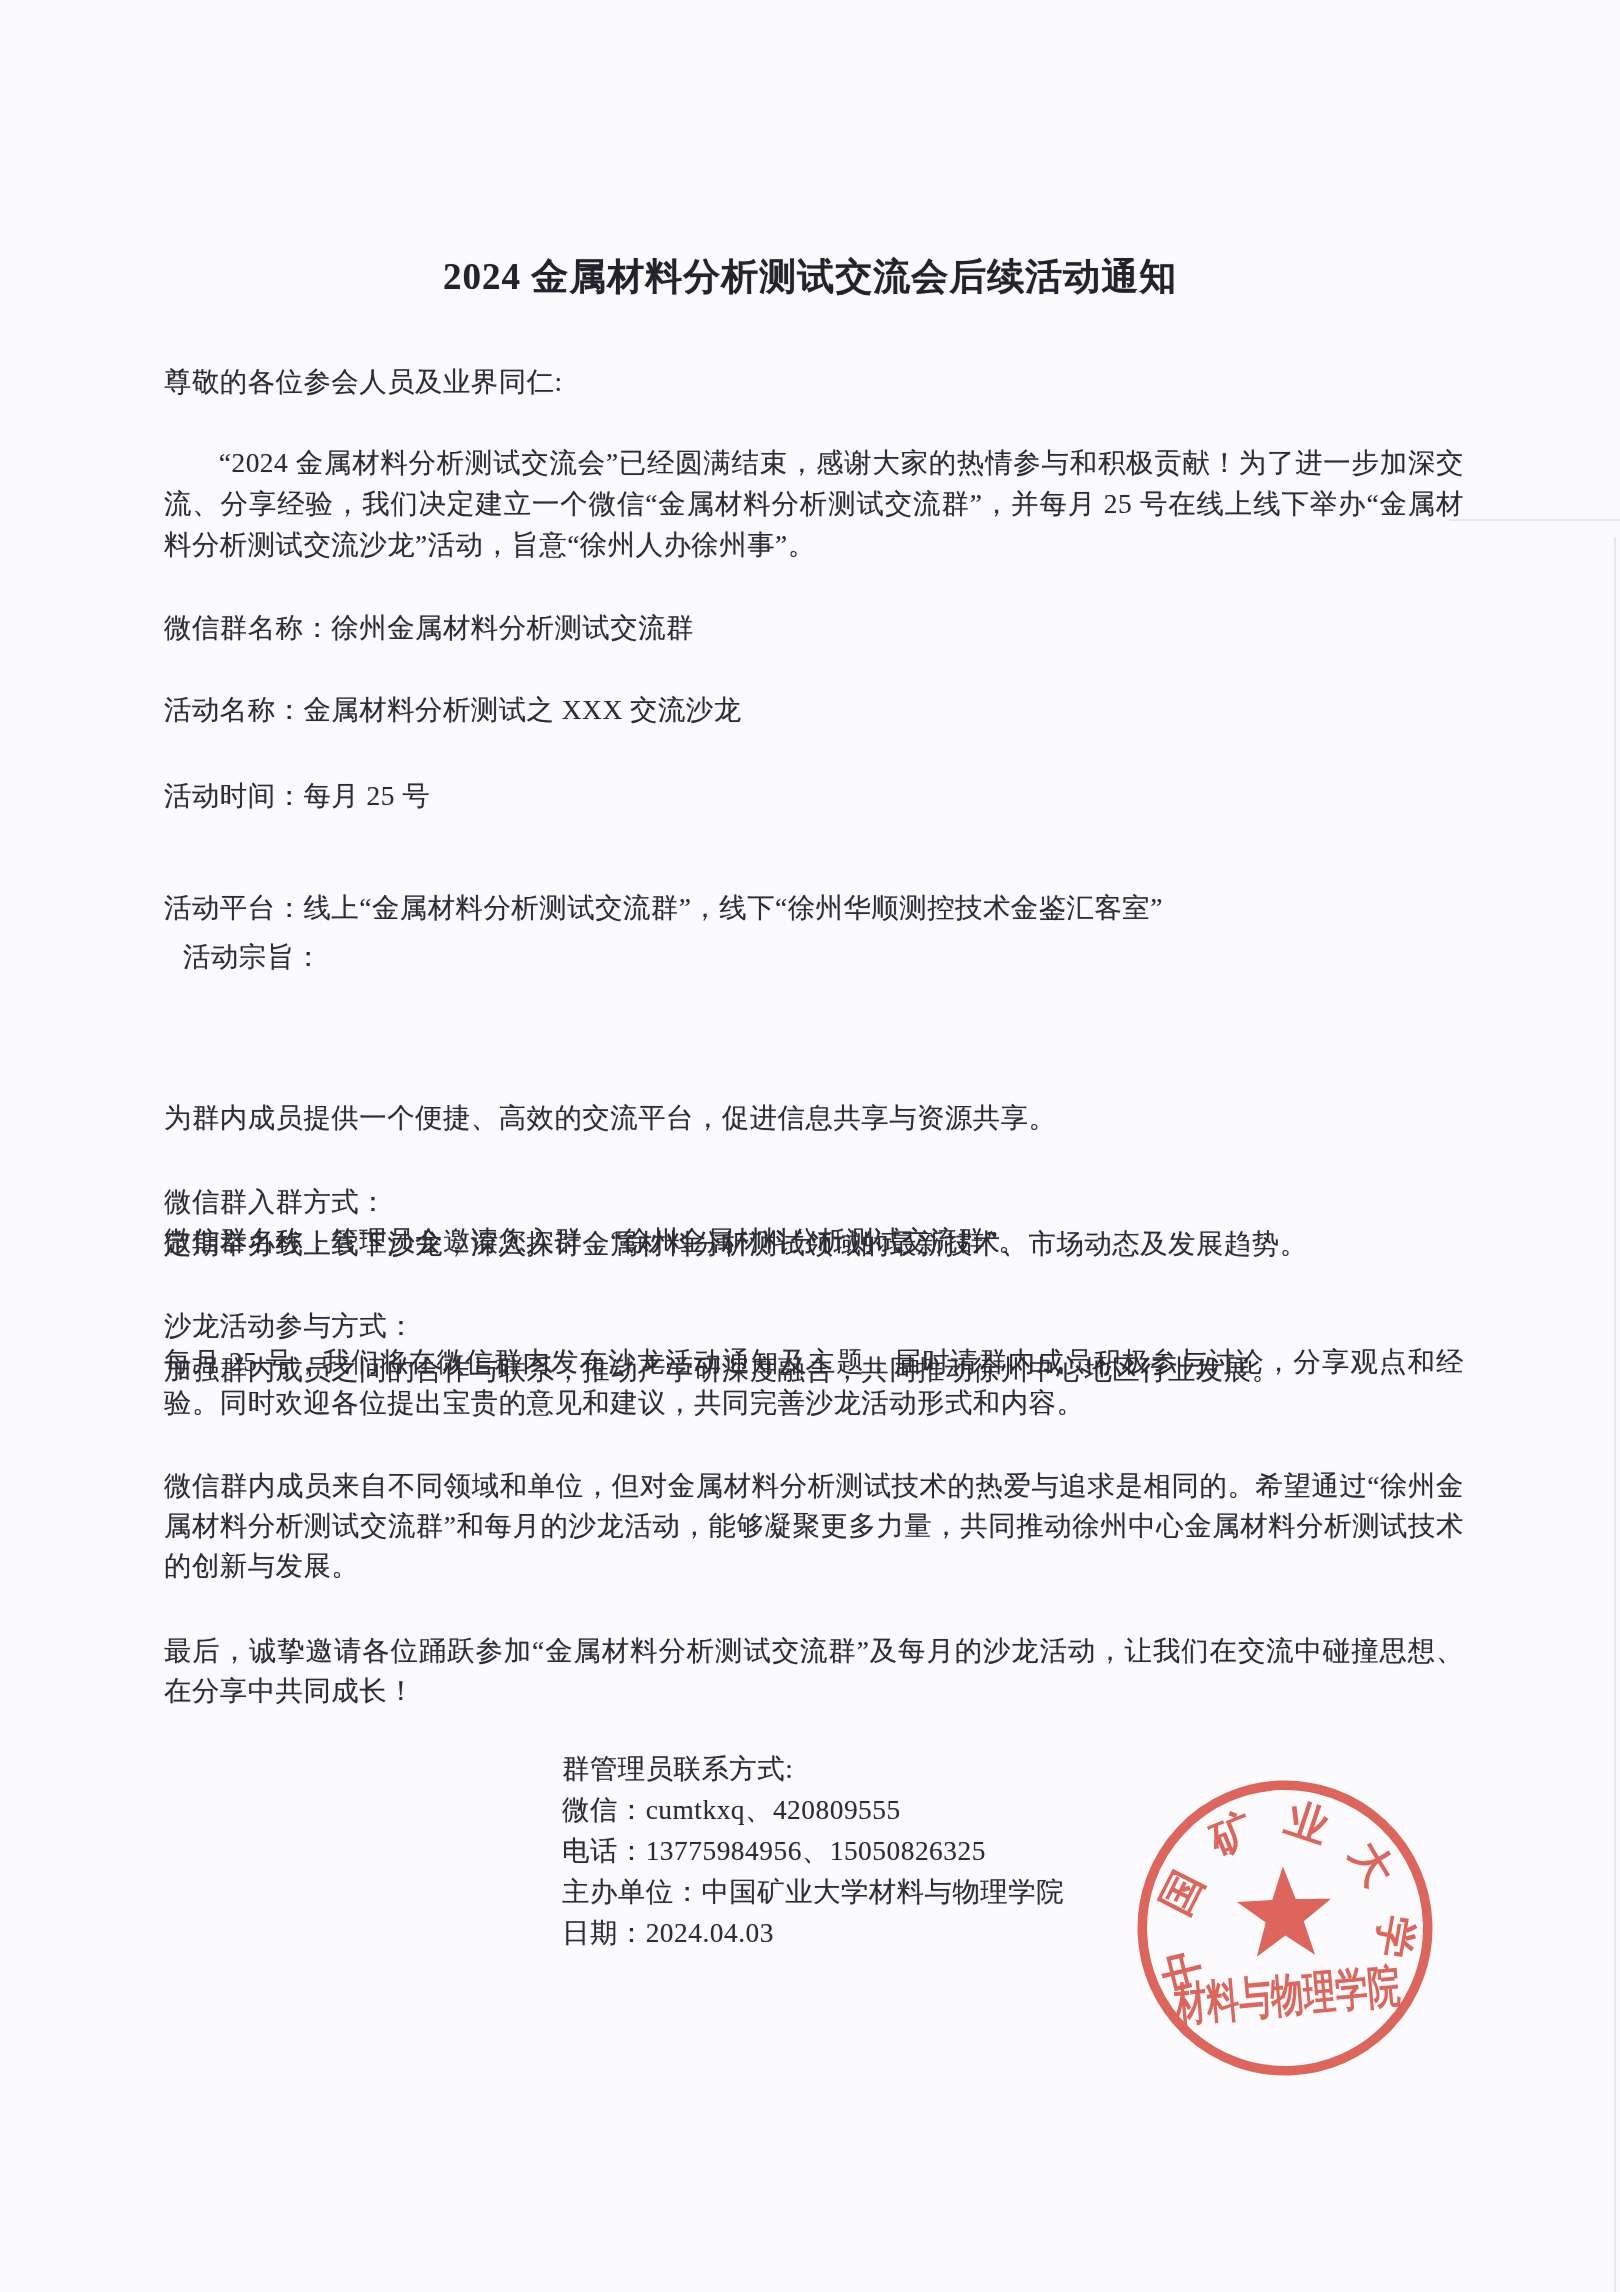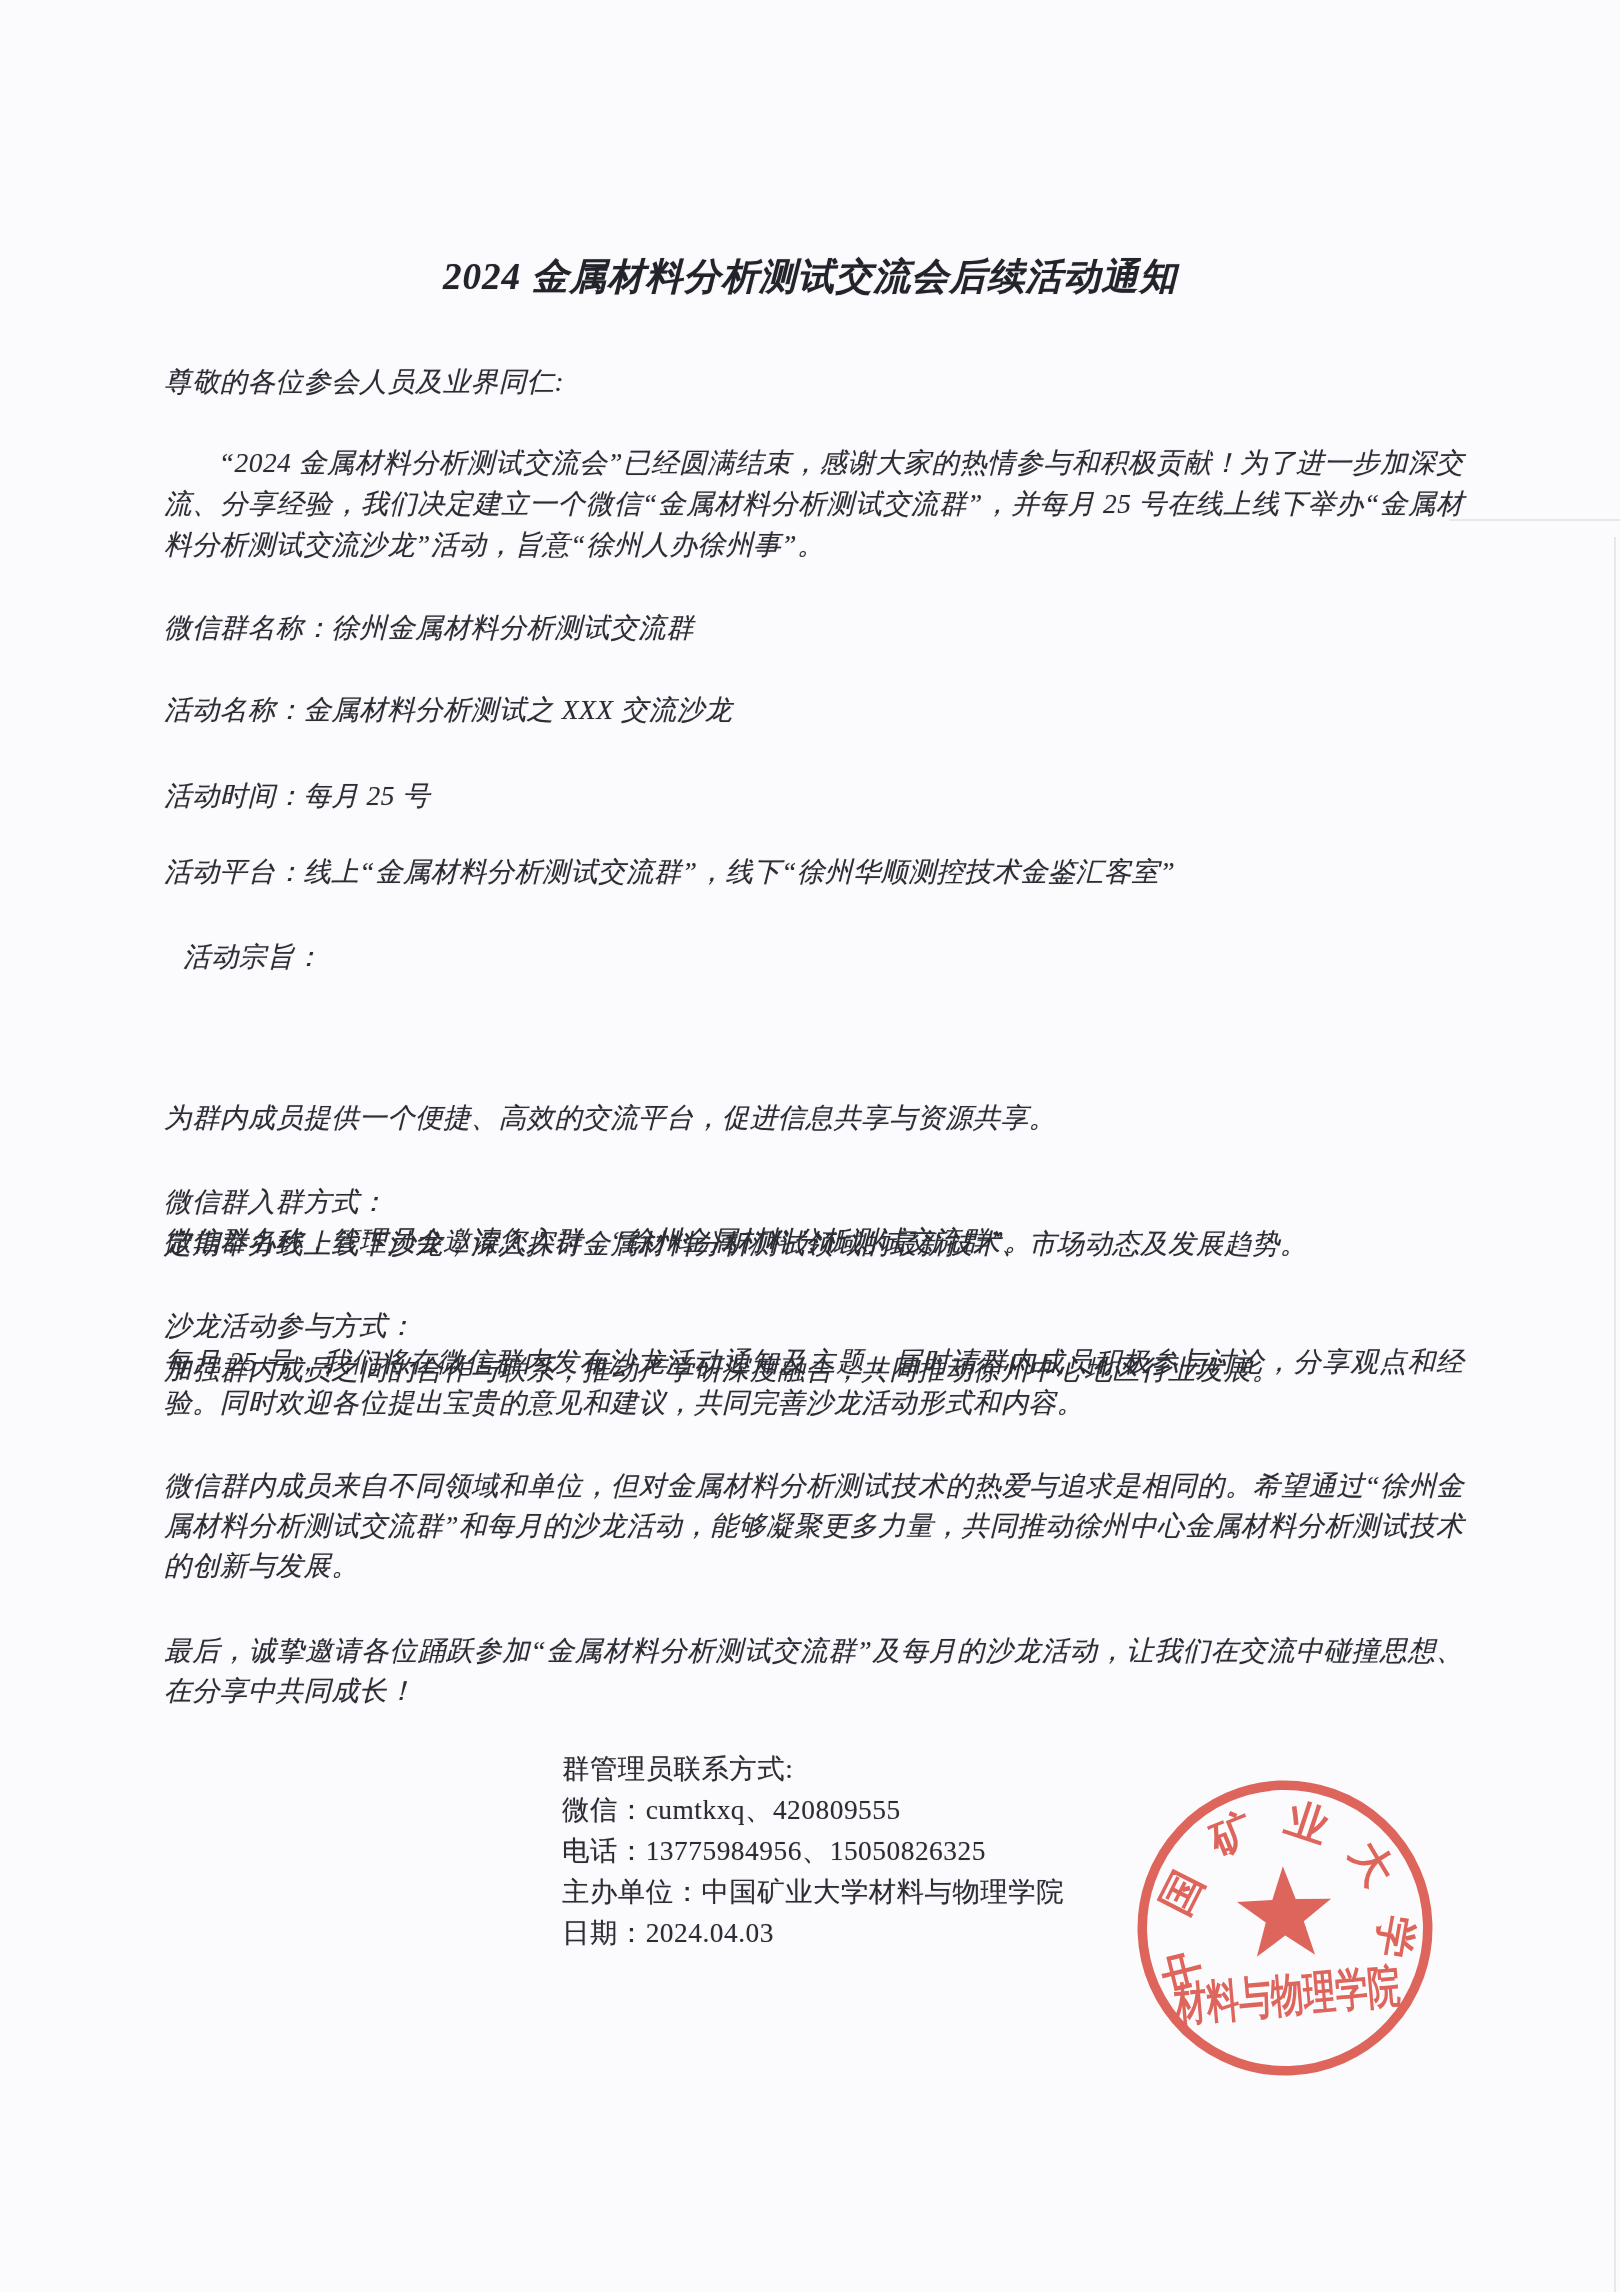--- a/index.html
+++ b/index.html
@@ -20,21 +20,20 @@
     inset: 0;
   }
   .txt {
     position: absolute;
     font-size: 27.4px;
     line-height: 41px;
     letter-spacing: 0.5px;
     color: #2c2c34;
     text-shadow: 0 0 1px rgba(44,44,60,0.35);
     white-space: pre-wrap;
-    font-style: italic;
   }
   .doc-title {
     top: 254px;
     left: 0;
     width: 1620px;
     text-align: center;
     font-size: 37px;
     line-height: 45px;
     font-weight: bold;
     letter-spacing: 1px;
@@ -42,21 +41,21 @@
     text-shadow: 0 0 1px rgba(35,35,50,0.45);
   }
   .lblock { left: 164px; width: 1300px; }
   .para { text-align: justify; }
   .indent { text-indent: 2em; }
   .salutation   { top: 362px; }
   .intro        { top: 443px; }
   .group-name   { top: 608px; }
   .act-name     { top: 690px; }
   .act-time     { top: 776px; }
-  .act-platform { top: 852px; }
+  .act-platform { top: 888px; }
   .purpose-h    { top: 937px; margin-left: 19px; }
   .purpose-list { top: 1013px; line-height: 42px; }
   .join-h       { top: 1182px; }
   .join-t       { top: 1221px; }
   .salon-h      { top: 1306px; }
   .salon-p      { top: 1342px; }
   .community-p  { top: 1466px; line-height: 40px; }
   .closing-p    { top: 1631px; line-height: 40px; }
   .footer-block {
     position: absolute;

